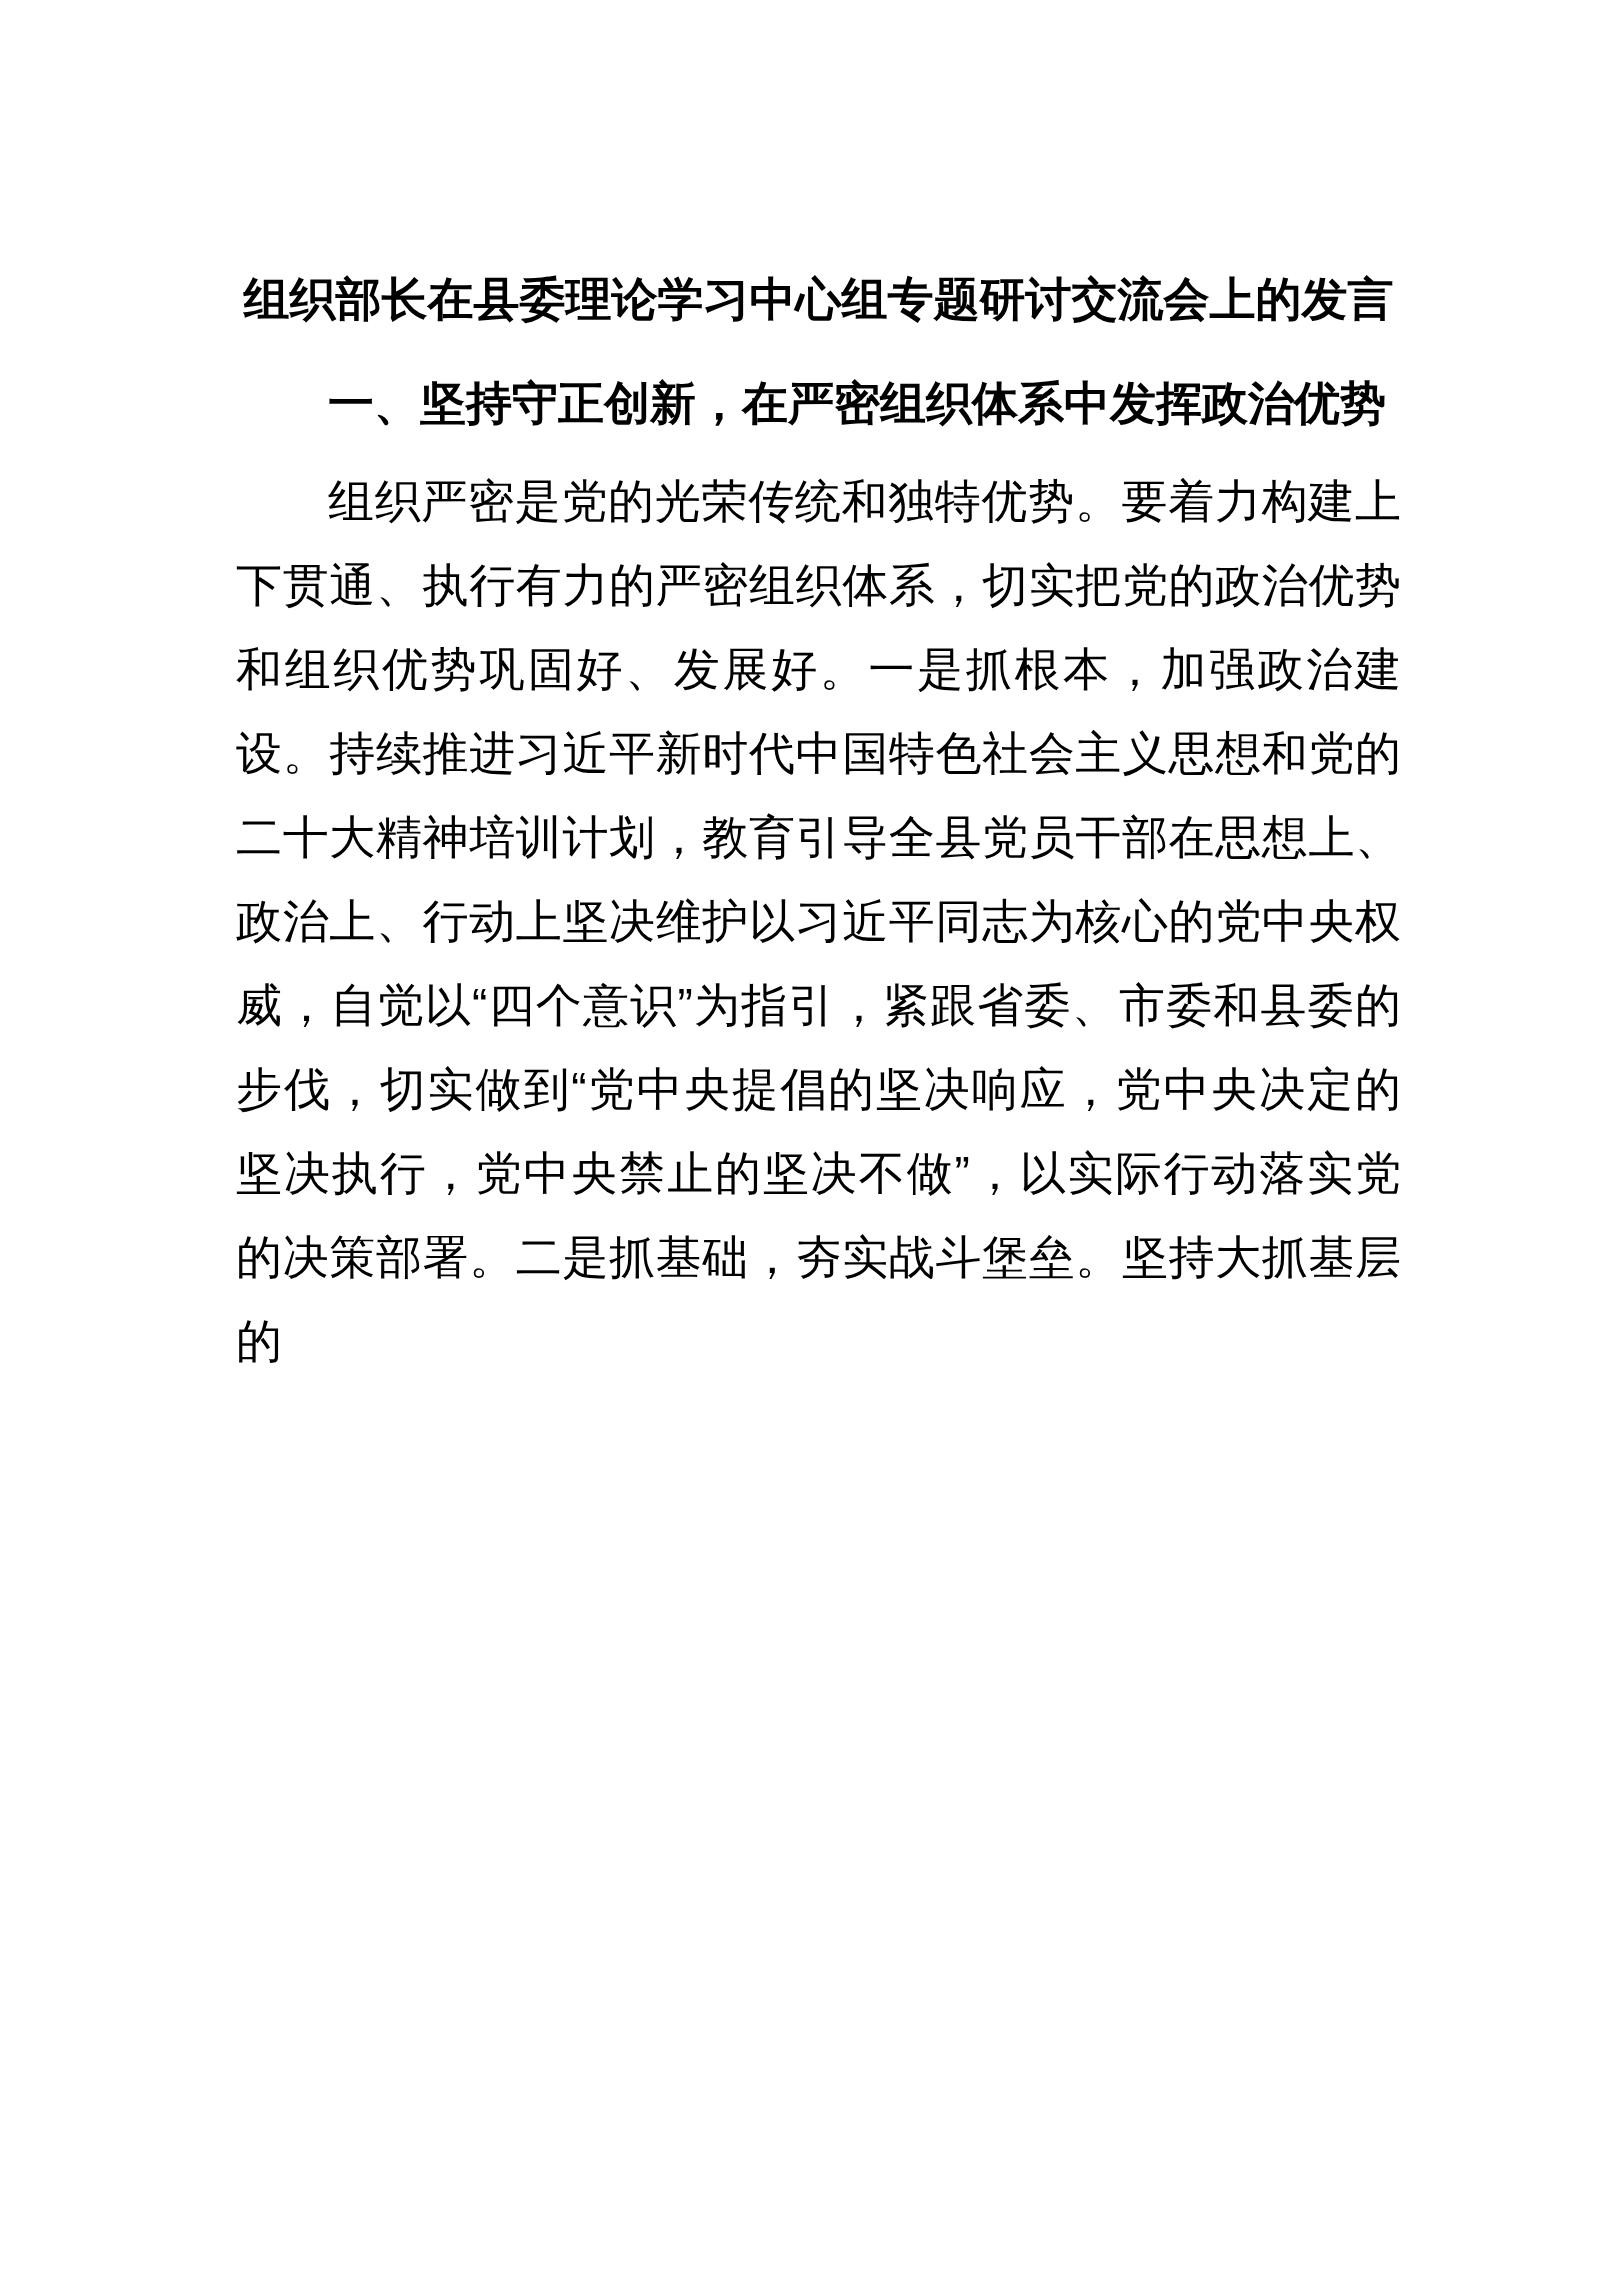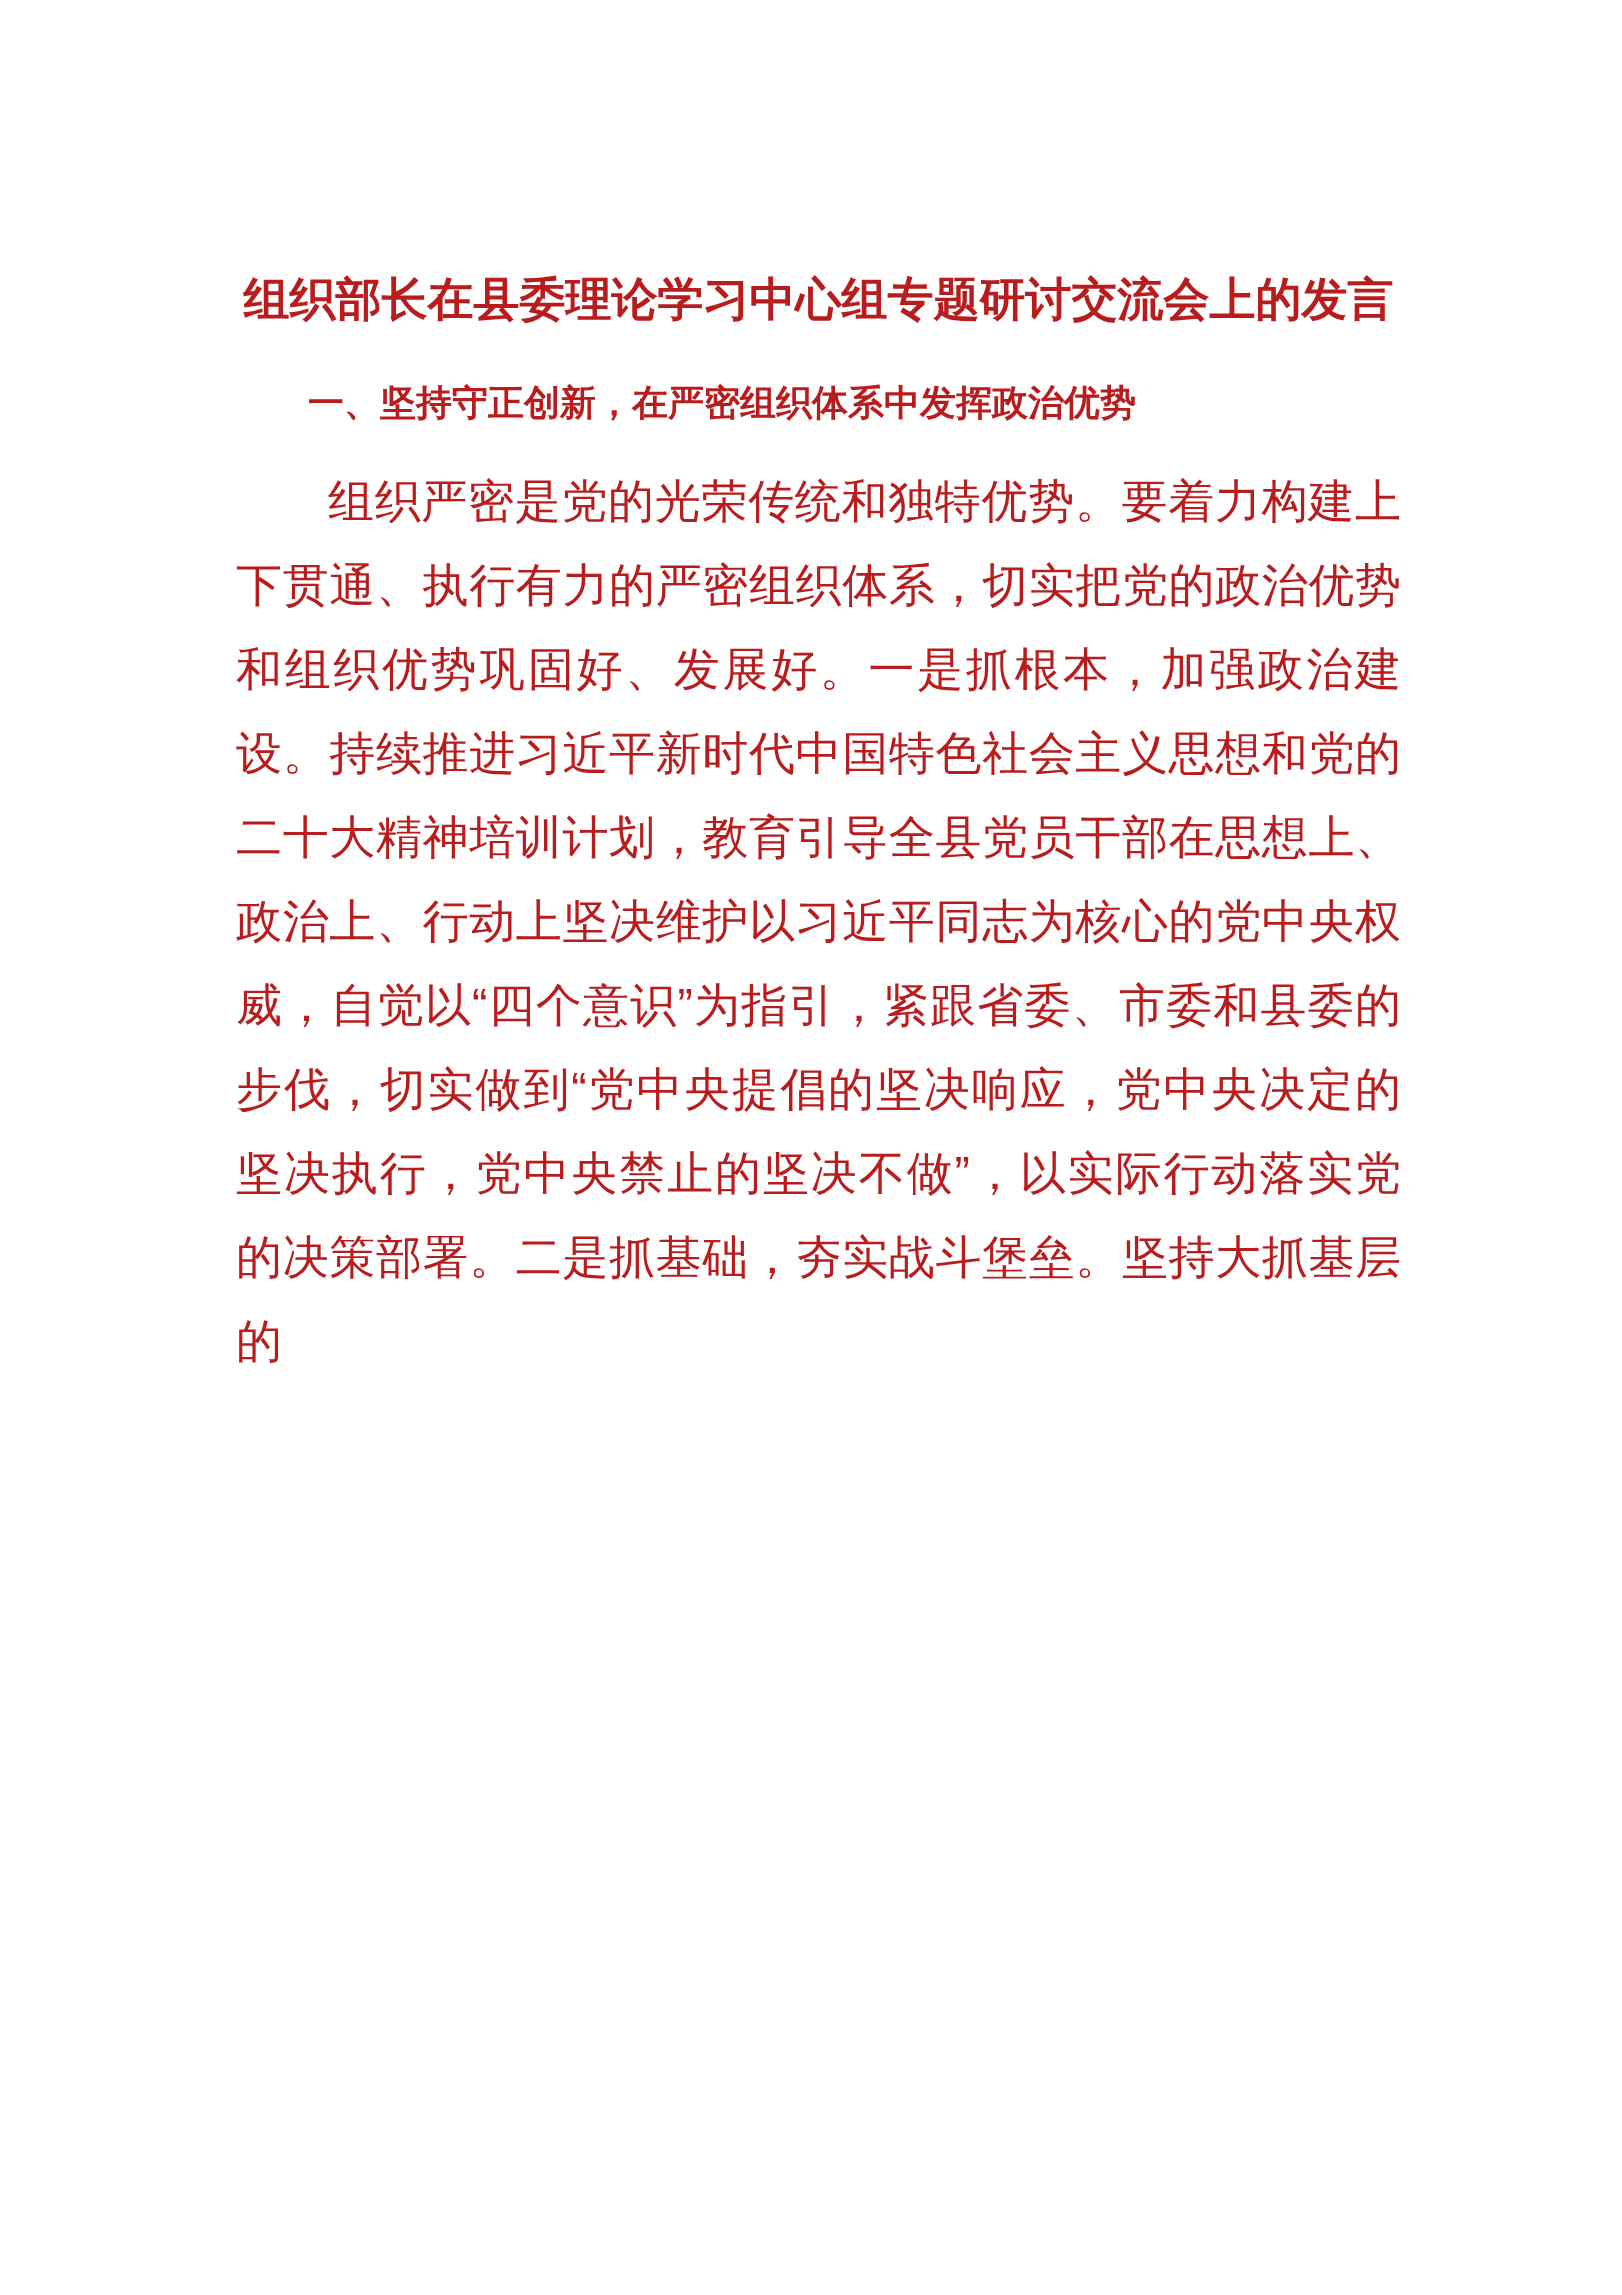--- a/index.html
+++ b/index.html
@@ -13,37 +13,37 @@
     height: 2295px;
     background: #ffffff;
     overflow: hidden;
     font-family: "Liberation Sans", sans-serif;
   }
   .content {
     position: absolute;
     left: 236px;
     top: 257px;
     width: 1165px;
-    color: #b91c1c;
+    color: #000000;
     font-size: 46px;
     line-height: 84px;
   }
   .doc-title {
     font-size: 46px;
     font-weight: bold;
     text-align: center;
     margin: 0 0 19.6px 0;
   }
   .para {
     margin: 0;
     text-align: justify;
     text-indent: 2em;
   }
   .heading {
-    font-size: 36px;
+    font-size: 46px;
     font-weight: bold;
     text-indent: 2em;
     margin: 19.6px 0 14.4px 0;
   }
 </style>
 </head>
 <body>
 
 <div class="page">
   <div class="content">

